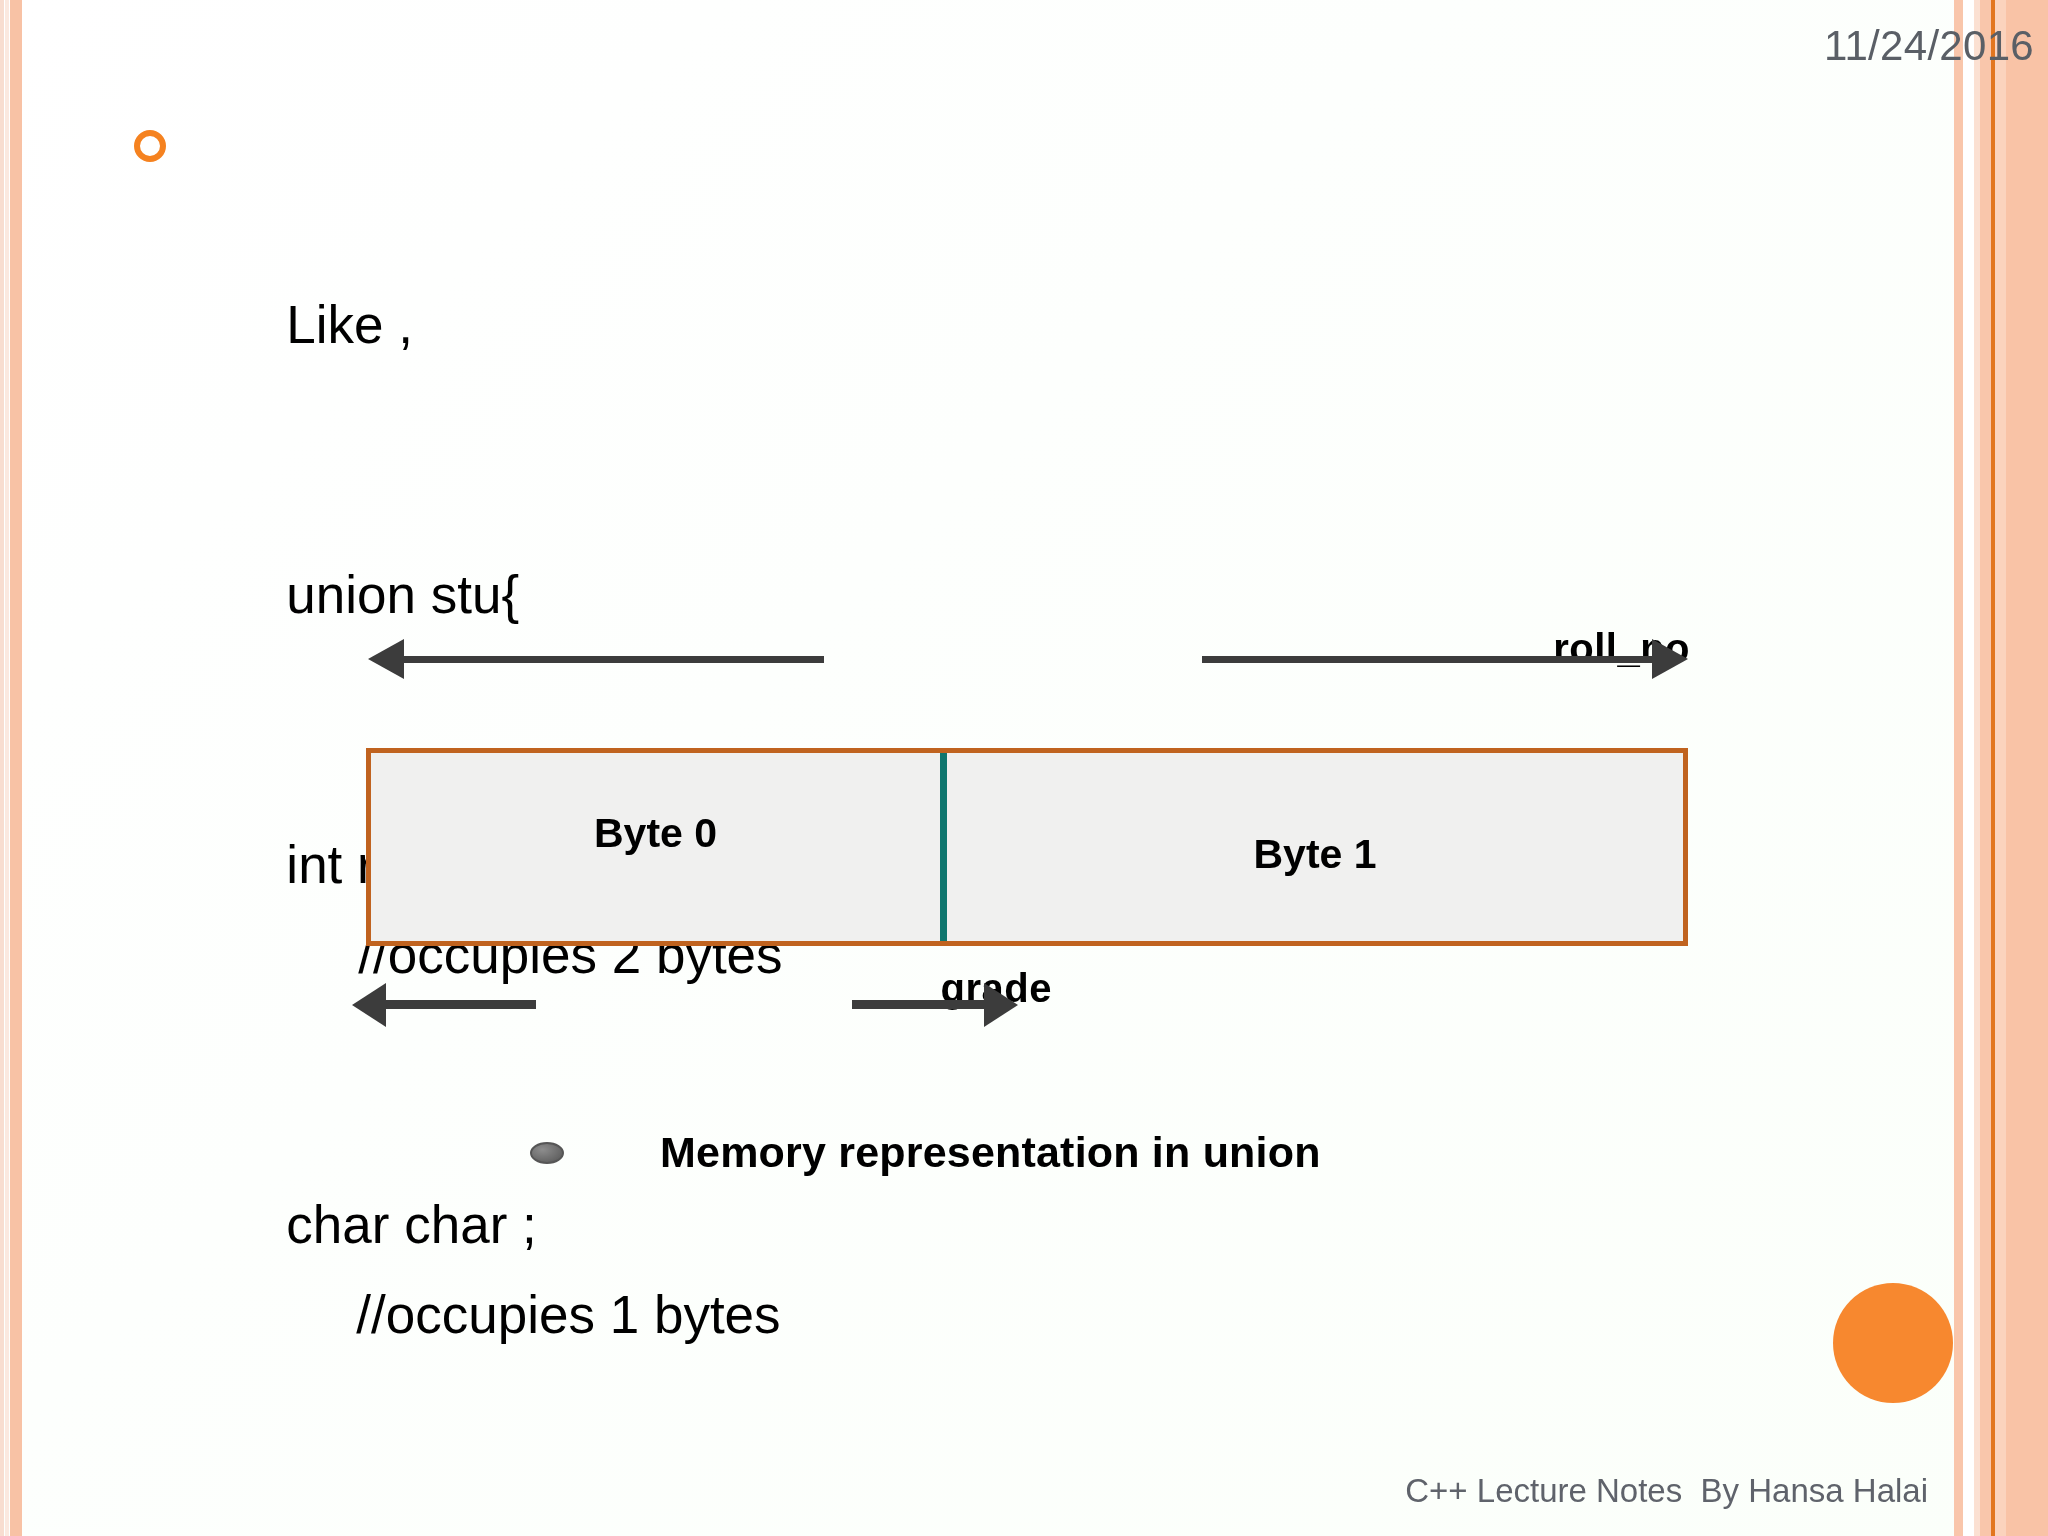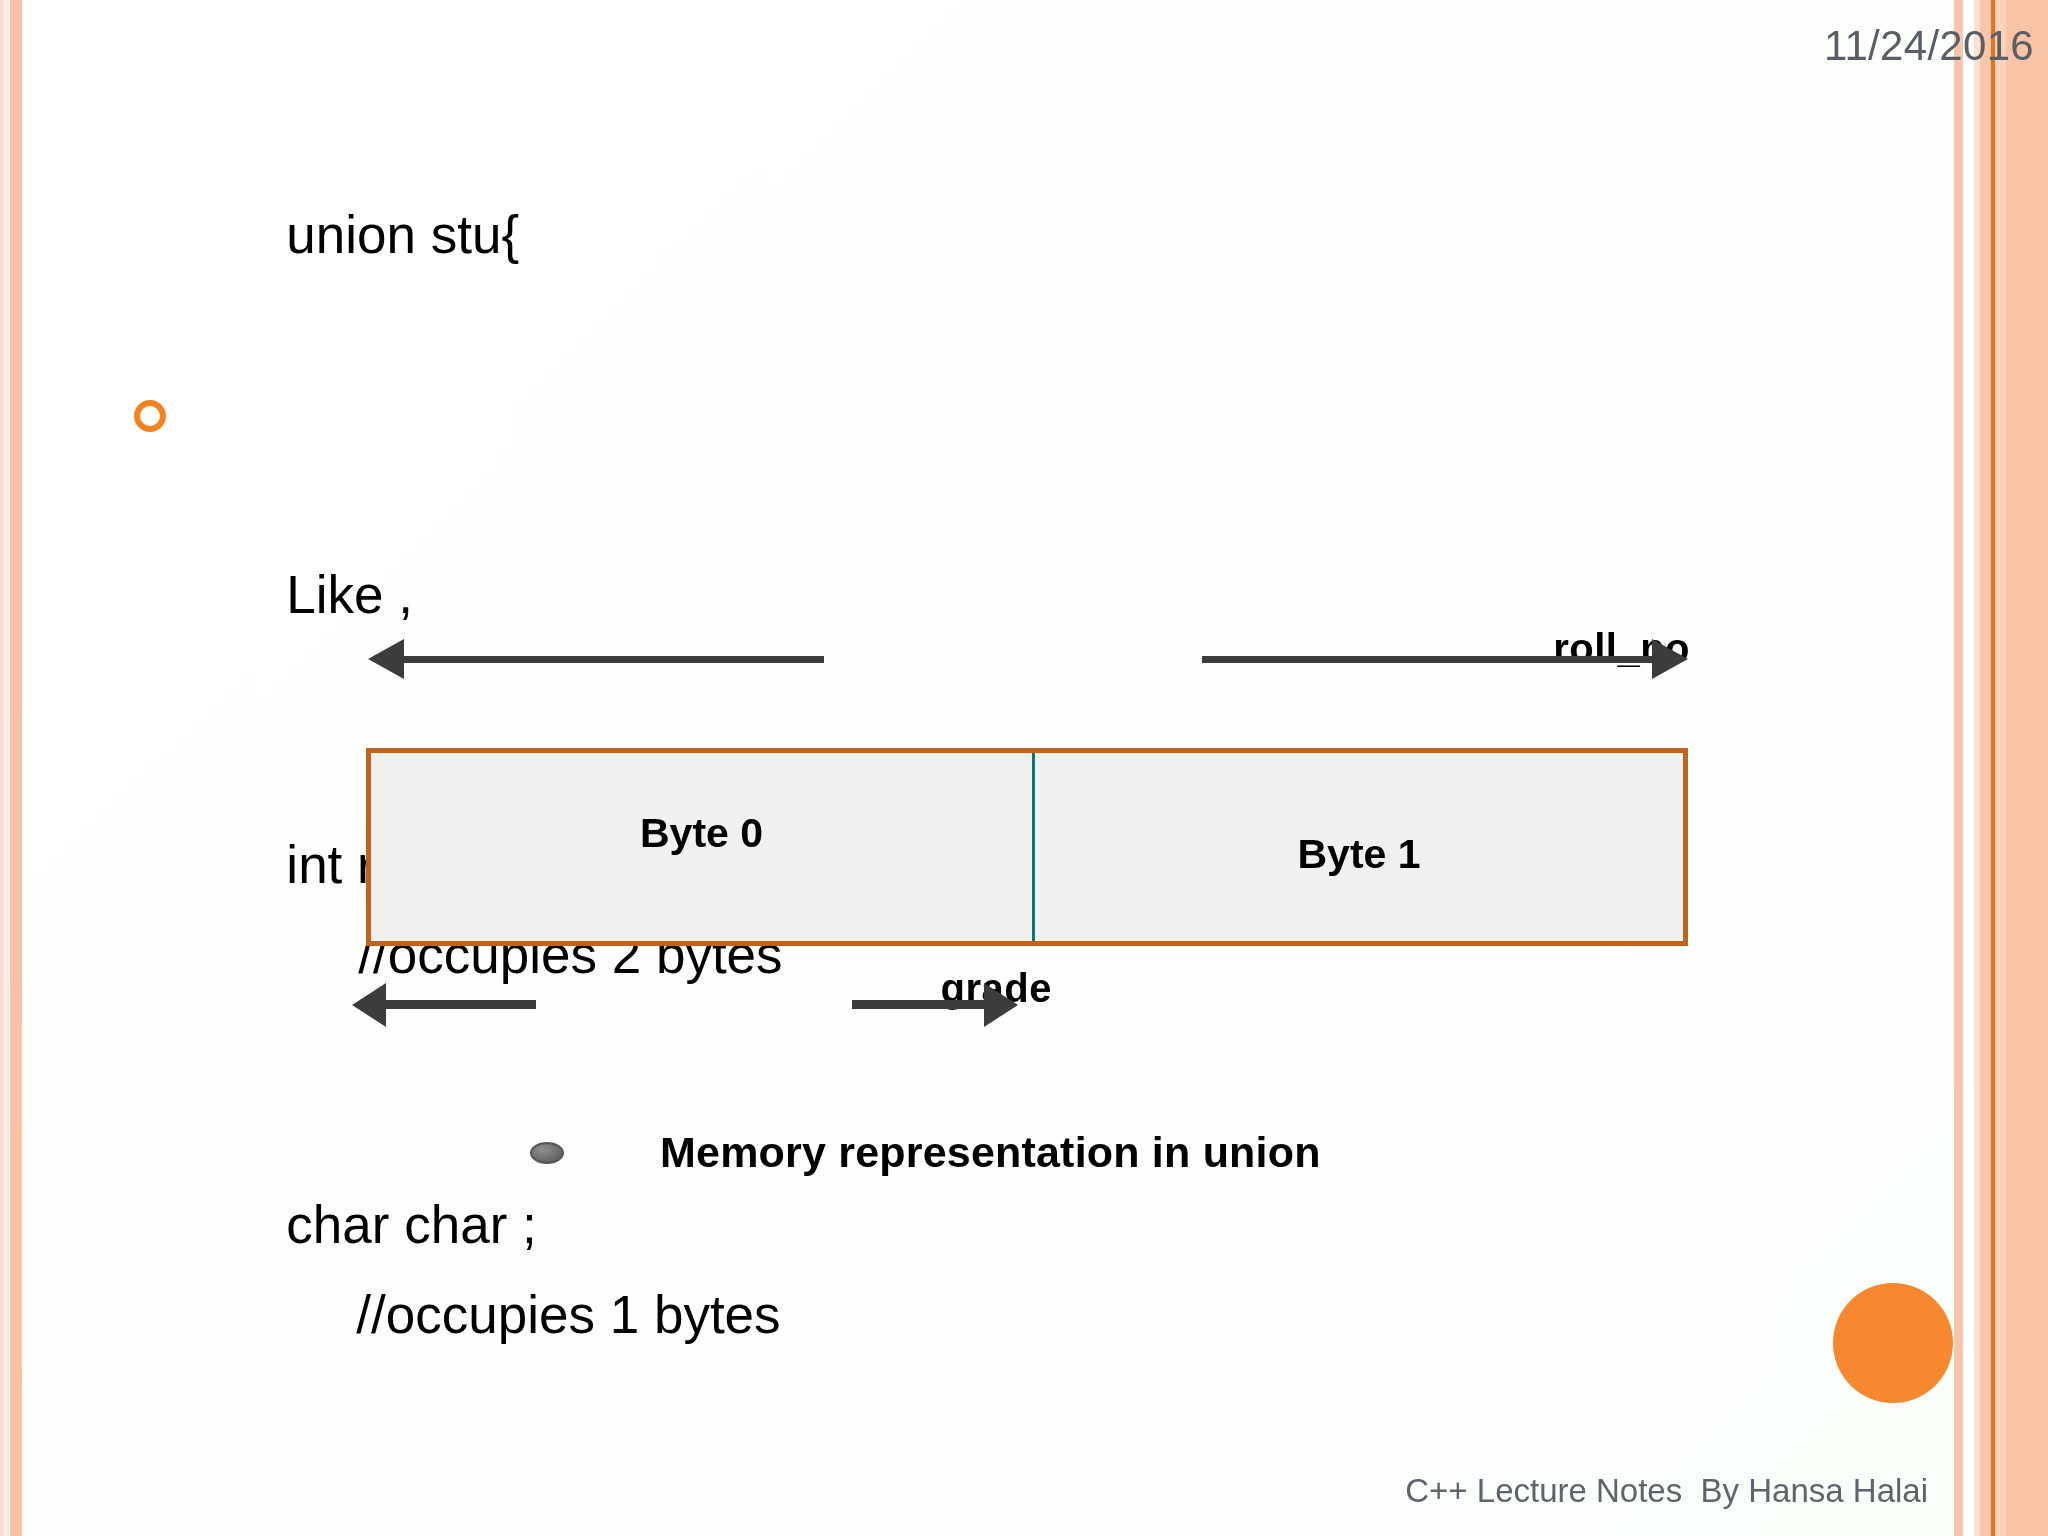--- a/index.html
+++ b/index.html
@@ -138,22 +138,22 @@
   .byte-cell {
     display: flex;
     align-items: center;
     justify-content: center;
     font-size: 41px;
     font-weight: bold;
     color: #000;
     box-sizing: border-box;
   }
   #byte-cell-0 {
-    width: 664px;
-    border-right: 3px solid #0f766e;
+    width: 576px;
+    border-right: 7px solid #0f766e;
     padding-bottom: 28px;
   }
   #byte-cell-1 {
     flex: 1;
     padding-bottom: 0px;
     padding-top: 14px;
     text-align: center;
   }
 
   
@@ -248,26 +248,26 @@
   <div class="stripe rb4"></div>
   <div class="stripe rb5"></div>
   <div class="stripe rb6"></div>
   <div class="stripe rb7"></div>
 
   <div id="date-label">11/24/2016</div>
 
   <div id="code-block">
 
     <div class="code-line">
-      <span class="indent-1">union stu{</span>
-    </div>
-
-    <div class="code-line">
       <span class="bullet-ring"></span>
       <span class="code-first">Like ,</span>
+    </div>
+
+    <div class="code-line">
+      <span class="indent-1">union stu{</span>
     </div>
 
     <div class="code-line">
       <span class="indent-1">int roll_no;</span>
       <span class="cmt" style="padding-left:152px;text-align:center;">//occupies 2 bytes</span>
     </div>
 
     <div class="code-line">
       <span class="indent-1">char char ;</span>
       <span class="cmt" style="padding-left:150px;">//occupies 1 bytes</span>

